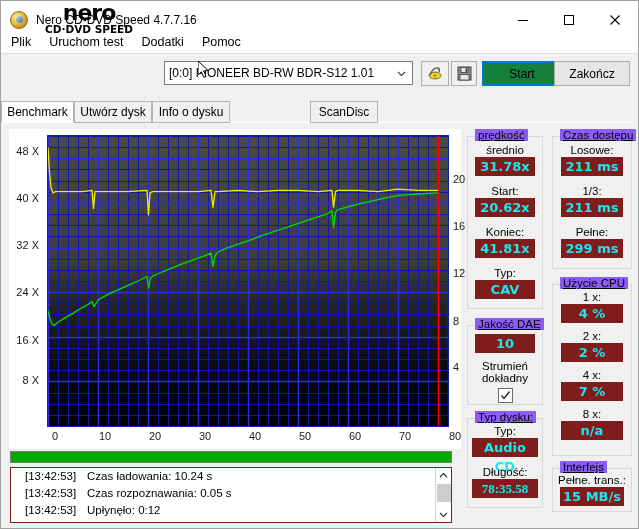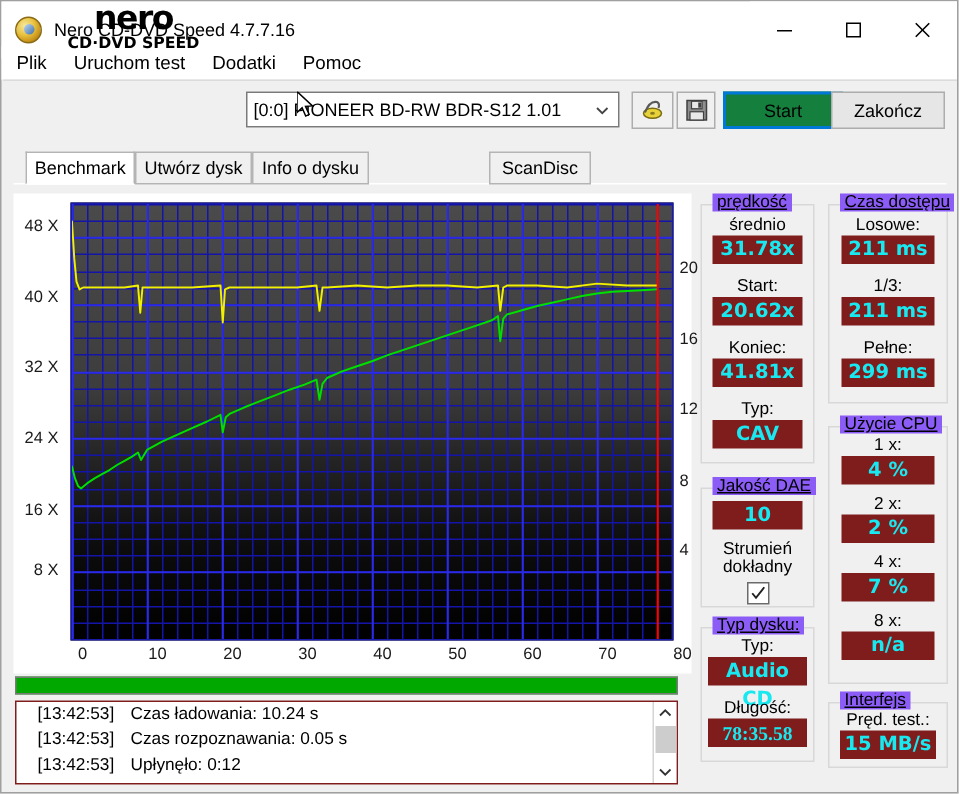--- a/index.html
+++ b/index.html
@@ -67,21 +67,21 @@
     position:absolute;top:60px;height:25px;background:#f0f0f0;
     border:1px solid #adadad;box-sizing:border-box;
     display:flex;align-items:center;justify-content:center;font-size:12px;
   }
   #btn-eject{left:420px;width:28px;}
   #btn-save{left:450px;width:26px;}
   #btn-start{left:481px;width:80px;border:2px solid #0078d7;background:#15803d;}
   #btn-exit{left:553px;width:76px;background:#e6e6e6;}
   
   .tabstrip{
-    position:absolute;left:16px;top:100px;width:622px;height:22px;
+    position:absolute;left:0;top:100px;width:622px;height:22px;
   }
   .tab{
     position:absolute;top:0;height:22px;box-sizing:border-box;
     border:1px solid #b4b4b4;background:#f0f0f0;
     display:flex;align-items:center;justify-content:center;
     font-size:12px;white-space:nowrap;
   }
   .tab.active{background:#ffffff;border-bottom:1px solid #ffffff;}
   .tabcontent{
     position:absolute;left:8px;top:121px;width:622px;height:1px;background:#ffffff;
@@ -421,17 +421,17 @@
     <div class="lbl" style="margin-top:7px;">2 x:</div>
     <div class="val" style="margin:1px 8px 0 8px;">2 %</div>
     <div class="lbl" style="margin-top:7px;">4 x:</div>
     <div class="val" style="margin:1px 8px 0 8px;">7 %</div>
     <div class="lbl" style="margin-top:7px;">8 x:</div>
     <div class="val" style="margin:1px 8px 0 8px;">n/a</div>
   </div>
 
   <div class="grp" style="left:551px;top:467px;width:80px;height:44px;">
     <div class="grp-title">Interfejs</div>
-    <div class="lbl" style="margin-top:5px;">Pręd. test.:</div>
+    <div class="lbl" style="margin-top:5px;">Pełne. trans.:</div>
     <div class="val" style="margin:1px 7px 0 7px;">15 MB/s</div>
   </div>
 
 </div>
 
 </body></html>

